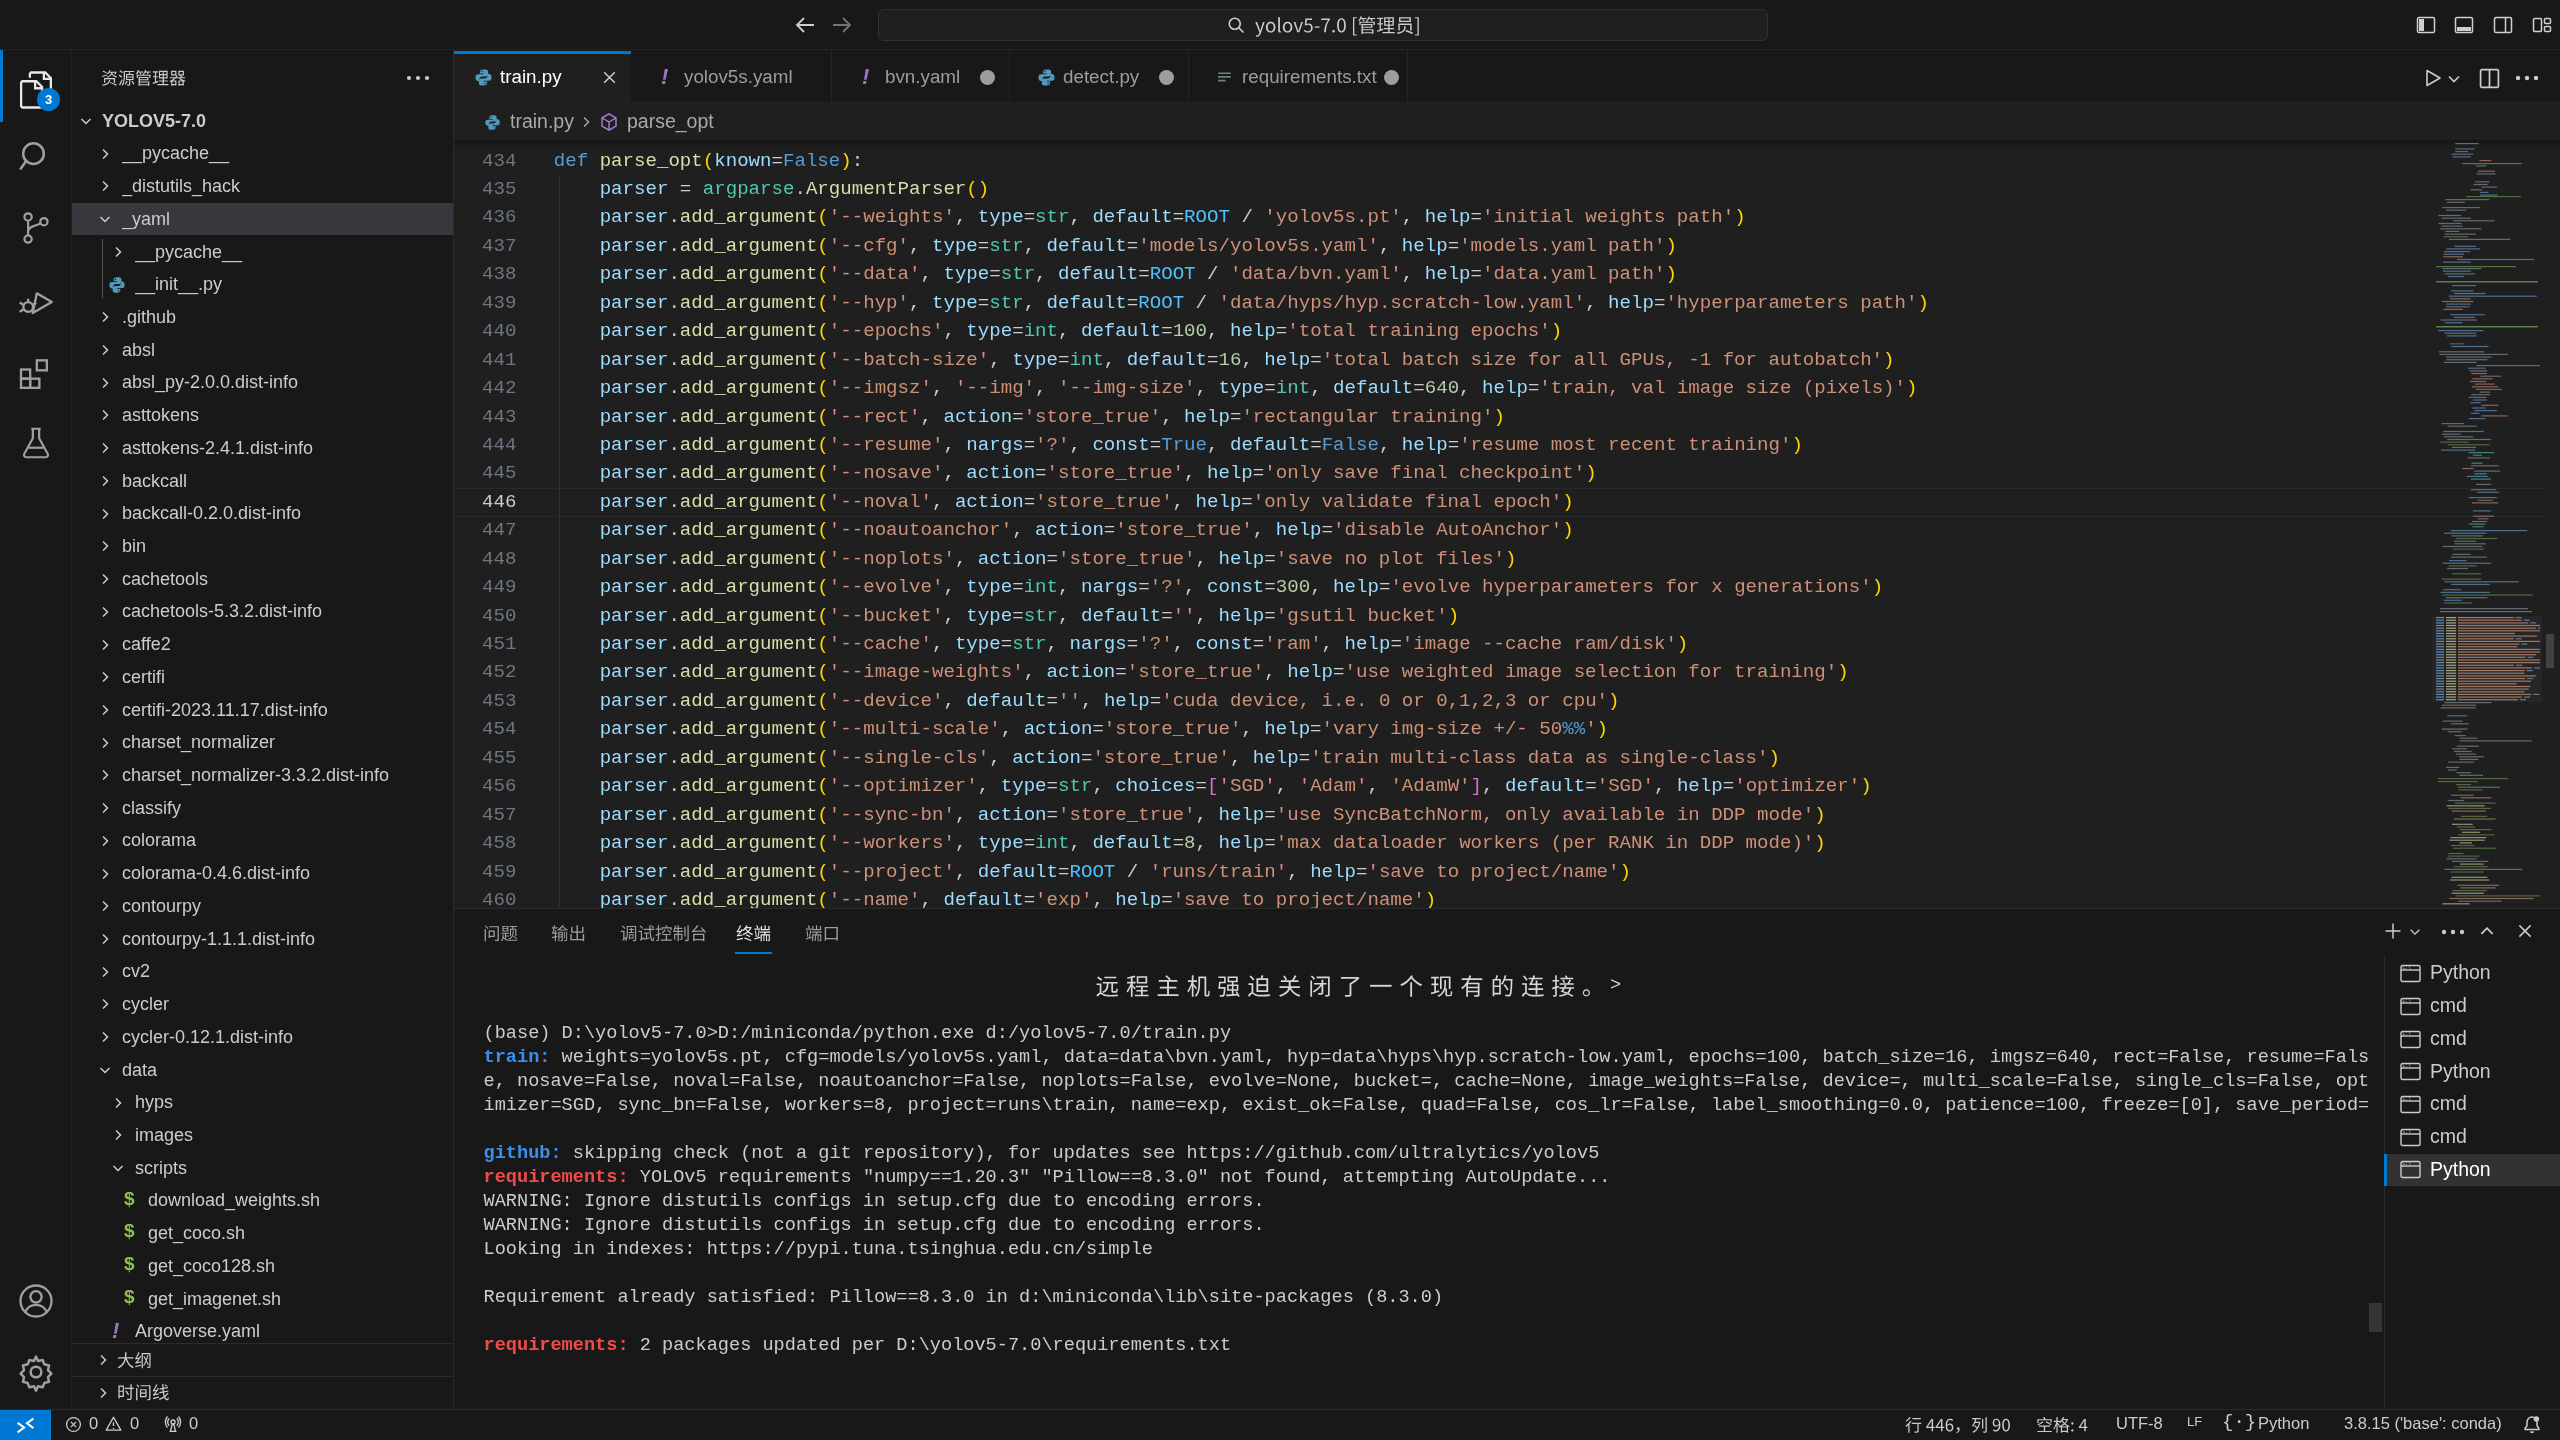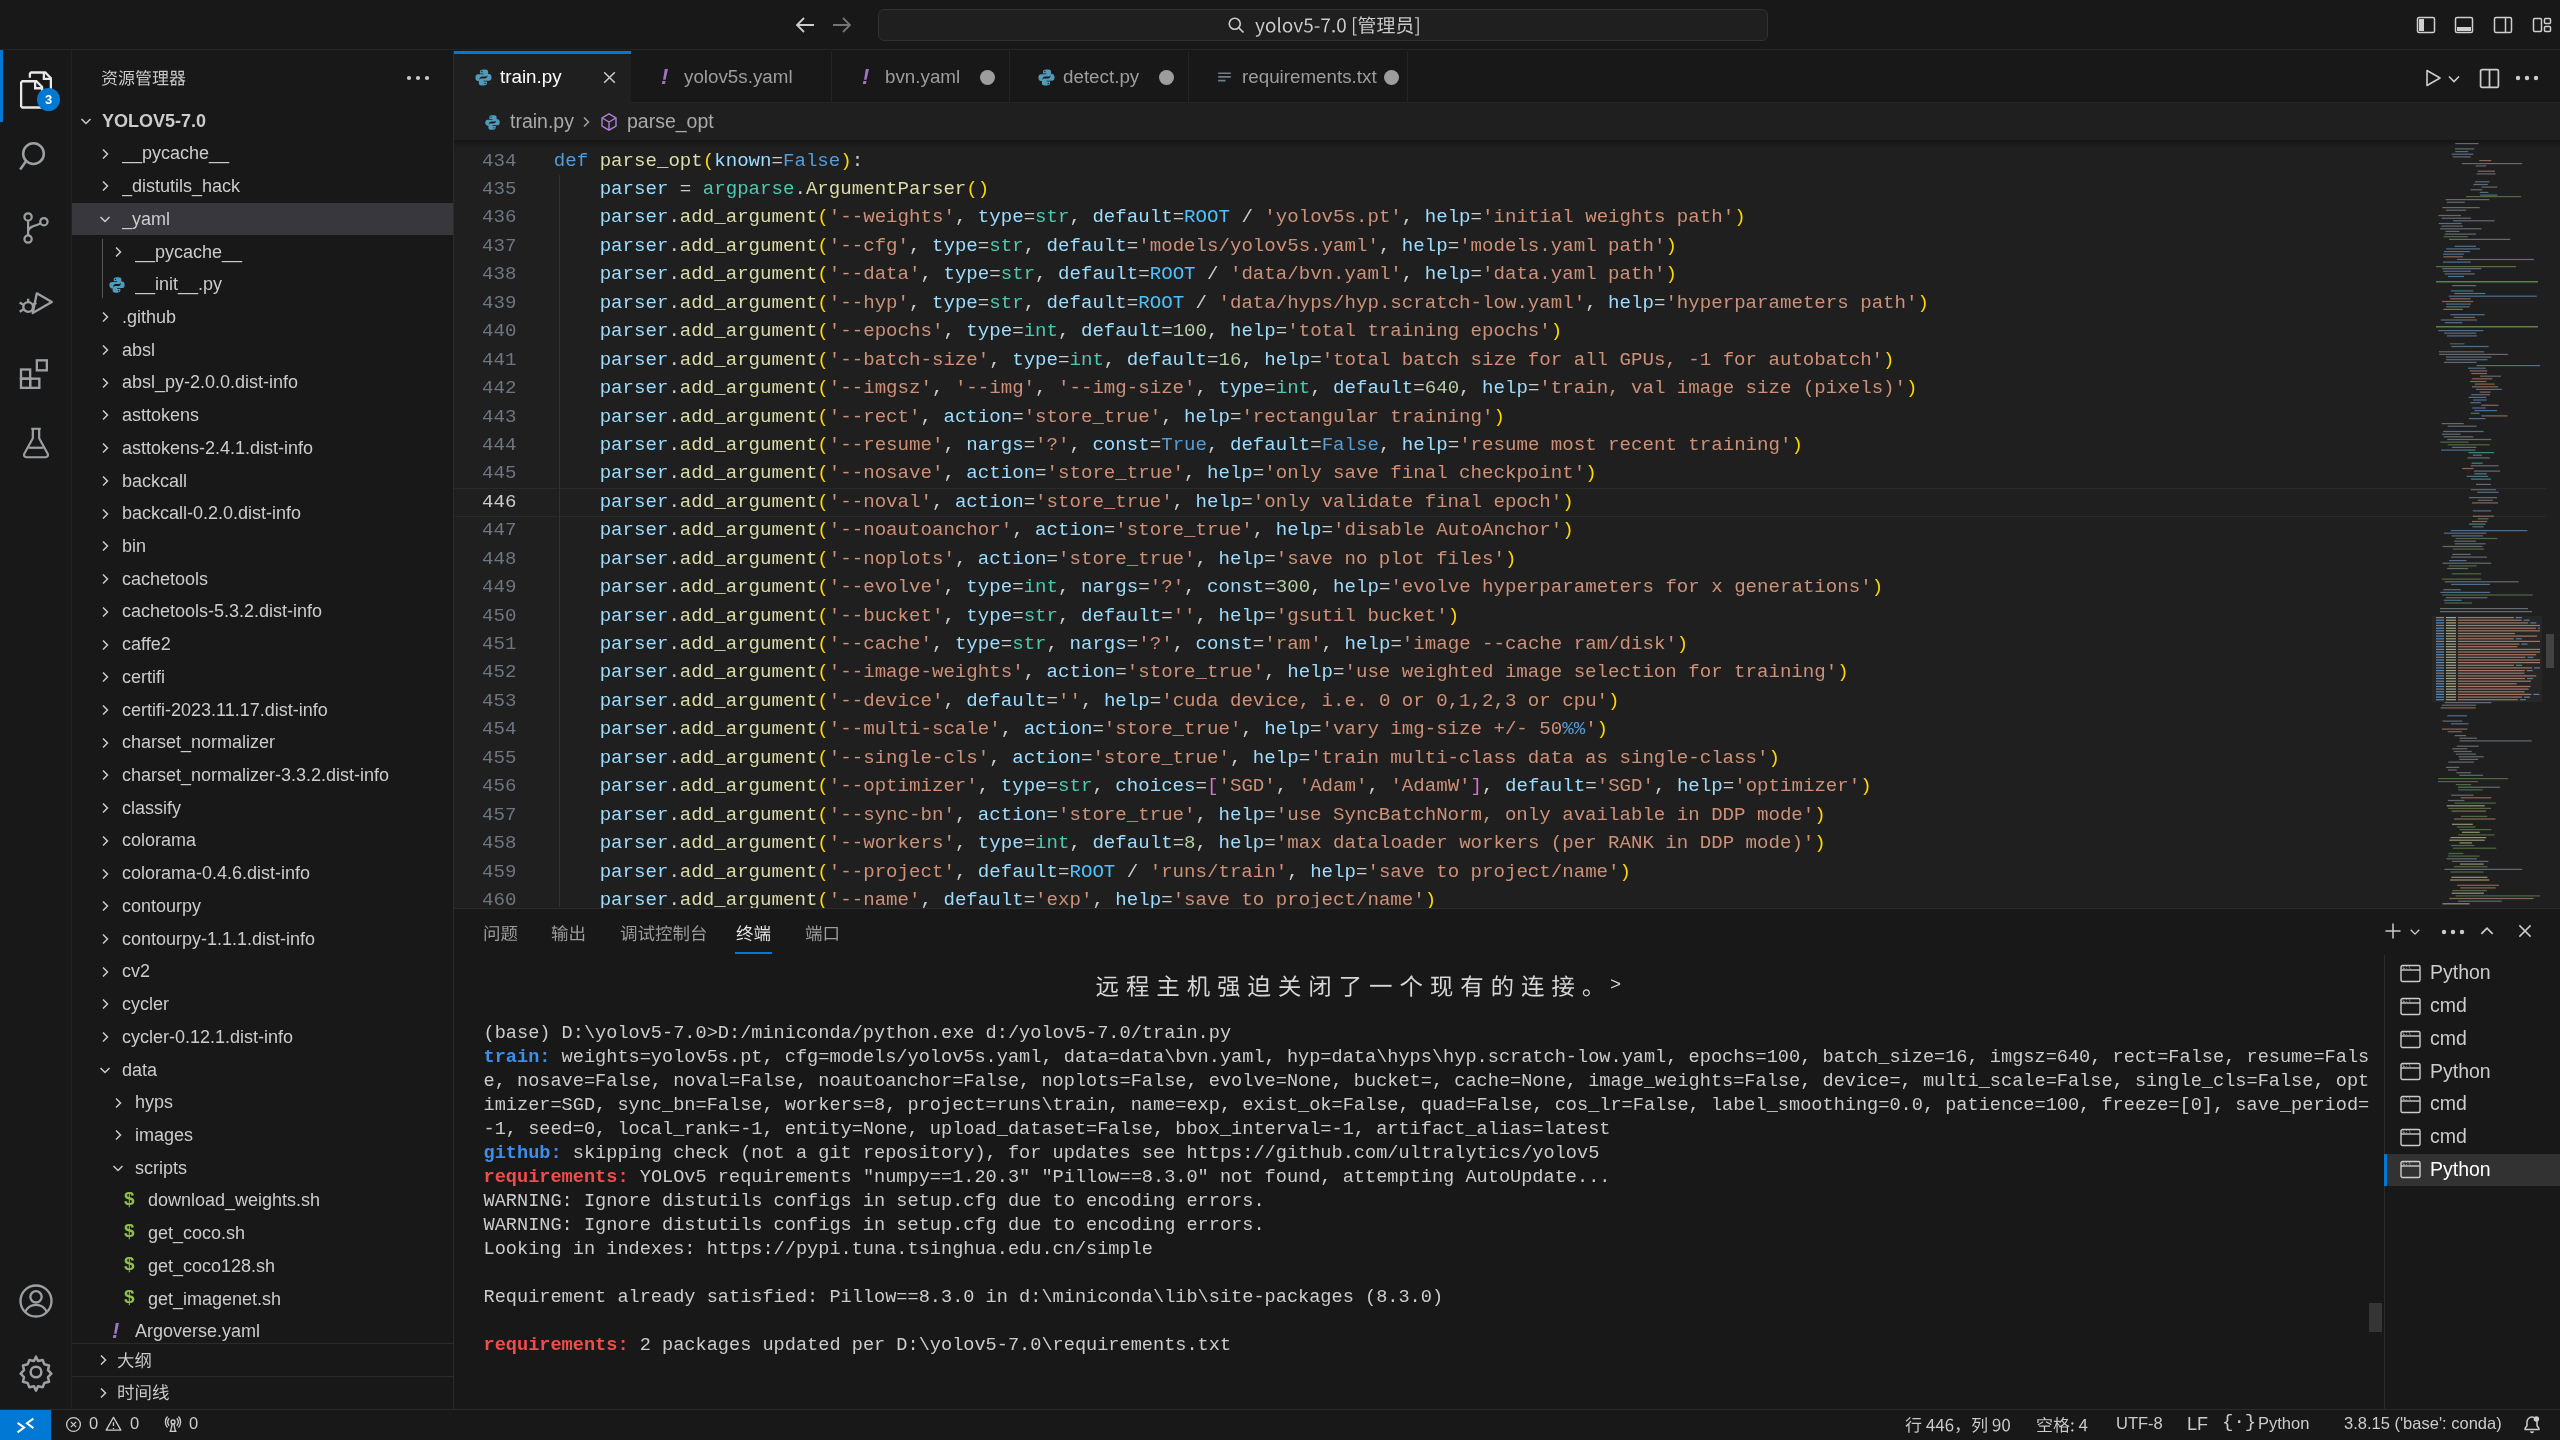--- a/index.html
+++ b/index.html
@@ -831,21 +831,20 @@
           <path transform="translate(459.45,23.97) scale(0.023500,-0.023500)" d="M456 635C485 595 515 539 528 504L588 532C575 566 543 619 513 659ZM160 839V638H41V568H160V347C110 332 64 318 28 309L47 235L160 272V9C160 -4 155 -8 143 -8C132 -8 96 -8 57 -7C66 -27 76 -59 78 -77C136 -78 173 -75 196 -63C220 -51 230 -31 230 10V295L329 327L319 397L230 369V568H330V638H230V839ZM568 821C584 795 601 764 614 735H383V669H926V735H693C678 766 657 803 637 832ZM769 658C751 611 714 545 684 501H348V436H952V501H758C785 540 814 591 840 637ZM765 261C745 198 715 148 671 108C615 131 558 151 504 168C523 196 544 228 564 261ZM400 136C465 116 537 91 606 62C536 23 442 -1 320 -14C333 -29 345 -57 352 -78C496 -57 604 -24 682 29C764 -8 837 -47 886 -82L935 -25C886 9 817 44 741 78C788 126 820 186 840 261H963V326H601C618 357 633 388 646 418L576 431C562 398 544 362 524 326H335V261H486C457 215 427 171 400 136Z"></path>
           <path transform="translate(489.85,23.97) scale(0.023500,-0.023500)" d="M194 244C111 244 42 176 42 92C42 7 111 -61 194 -61C279 -61 347 7 347 92C347 176 279 244 194 244ZM194 -10C139 -10 93 35 93 92C93 147 139 193 194 193C251 193 296 147 296 92C296 35 251 -10 194 -10Z"></path>
         </g>
       </svg>
     </div>
 <div style="position:absolute;left:1610px;top:974px;width:30px;height:24px;font-family:'Liberation Mono',monospace;font-size:18.6px;line-height:24px;color:#d6d6d6;">&gt;</div>
 <div style="position:absolute;left:483.5px;top:1022px;width:1890px;height:24px;font-family:'Liberation Mono',monospace;font-size:18.6px;line-height:24px;white-space:pre;color:#cccccc;">(base) D:\yolov5-7.0&gt;D:/miniconda/python.exe d:/yolov5-7.0/train.py</div>
 <div style="position:absolute;left:483.5px;top:1046px;width:1890px;height:24px;font-family:'Liberation Mono',monospace;font-size:18.6px;line-height:24px;white-space:pre;color:#cccccc;"><span style="color:#3b8eea;font-weight:bold;">train: </span>weights=yolov5s.pt, cfg=models/yolov5s.yaml, data=data\bvn.yaml, hyp=data\hyps\hyp.scratch-low.yaml, epochs=100, batch_size=16, imgsz=640, rect=False, resume=Fals</div>
 <div style="position:absolute;left:483.5px;top:1070px;width:1890px;height:24px;font-family:'Liberation Mono',monospace;font-size:18.6px;line-height:24px;white-space:pre;color:#cccccc;">e, nosave=False, noval=False, noautoanchor=False, noplots=False, evolve=None, bucket=, cache=None, image_weights=False, device=, multi_scale=False, single_cls=False, opt</div>
 <div style="position:absolute;left:483.5px;top:1094px;width:1890px;height:24px;font-family:'Liberation Mono',monospace;font-size:18.6px;line-height:24px;white-space:pre;color:#cccccc;">imizer=SGD, sync_bn=False, workers=8, project=runs\train, name=exp, exist_ok=False, quad=False, cos_lr=False, label_smoothing=0.0, patience=100, freeze=[0], save_period=</div>
-<div style="position:absolute;left:483.5px;top:1118px;width:1890px;height:24px;font-family:'Liberation Mono',monospace;font-size:18.6px;line-height:24px;white-space:pre;color:#cccccc;">-1, seed=0, local_rank=-1, entity=None, upload_dataset=False, bbox_interval=-1, artifact_alias=latest</div>
 <div style="position:absolute;left:483.5px;top:1142px;width:1890px;height:24px;font-family:'Liberation Mono',monospace;font-size:18.6px;line-height:24px;white-space:pre;color:#cccccc;"><span style="color:#3b8eea;font-weight:bold;">github: </span>skipping check (not a git repository), for updates see https://github.com/ultralytics/yolov5</div>
 <div style="position:absolute;left:483.5px;top:1166px;width:1890px;height:24px;font-family:'Liberation Mono',monospace;font-size:18.6px;line-height:24px;white-space:pre;color:#cccccc;"><span style="color:#f14c4c;font-weight:bold;">requirements: </span>YOLOv5 requirements "numpy==1.20.3" "Pillow==8.3.0" not found, attempting AutoUpdate...</div>
 <div style="position:absolute;left:483.5px;top:1190px;width:1890px;height:24px;font-family:'Liberation Mono',monospace;font-size:18.6px;line-height:24px;white-space:pre;color:#cccccc;">WARNING: Ignore distutils configs in setup.cfg due to encoding errors.</div>
 <div style="position:absolute;left:483.5px;top:1214px;width:1890px;height:24px;font-family:'Liberation Mono',monospace;font-size:18.6px;line-height:24px;white-space:pre;color:#cccccc;">WARNING: Ignore distutils configs in setup.cfg due to encoding errors.</div>
 <div style="position:absolute;left:483.5px;top:1238px;width:1890px;height:24px;font-family:'Liberation Mono',monospace;font-size:18.6px;line-height:24px;white-space:pre;color:#cccccc;">Looking in indexes: https://pypi.tuna.tsinghua.edu.cn/simple</div>
 <div style="position:absolute;left:483.5px;top:1286px;width:1890px;height:24px;font-family:'Liberation Mono',monospace;font-size:18.6px;line-height:24px;white-space:pre;color:#cccccc;">Requirement already satisfied: Pillow==8.3.0 in d:\miniconda\lib\site-packages (8.3.0)</div>
 <div style="position:absolute;left:483.5px;top:1334px;width:1890px;height:24px;font-family:'Liberation Mono',monospace;font-size:18.6px;line-height:24px;white-space:pre;color:#cccccc;"><span style="color:#f14c4c;font-weight:bold;">requirements: </span>2 packages updated per D:\yolov5-7.0\requirements.txt</div>
 <div style="position:absolute;left:2369px;top:1303px;width:13px;height:29px;background:#4f4f4f;opacity:0.55;"></div>
 <div style="position:absolute;left:2384px;top:955px;width:1px;height:455px;background:#2b2b2b;"></div>
 <svg class="abs" style="left:2400px;top:964.1px" width="21" height="19" viewBox="0 0 21 19" fill="none" stroke="#cccccc" stroke-width="1.4">
@@ -931,20 +930,20 @@
       <svg width="52.0" height="22.1" viewBox="0 0 52.0 22.1" style="overflow:visible">
         <g fill="#cccccc">
           <path transform="translate(0.00,17.34) scale(0.017000,-0.017000)" d="M564 537C666 484 802 405 869 357L919 415C848 462 710 537 611 587ZM384 590C307 523 203 455 85 413L129 348C246 398 356 474 436 544ZM77 22V-46H927V22H538V275H825V343H182V275H459V22ZM424 824C440 792 459 752 473 718H76V492H150V649H849V517H926V718H565C550 755 524 807 502 846Z"></path>
           <path transform="translate(17.00,17.34) scale(0.017000,-0.017000)" d="M575 667H794C764 604 723 546 675 496C627 545 590 597 563 648ZM202 840V626H52V555H193C162 417 95 260 28 175C41 158 60 129 67 109C117 175 165 284 202 397V-79H273V425C304 381 339 327 355 299L400 356C382 382 300 481 273 511V555H387L363 535C380 523 409 497 422 484C456 514 490 550 521 590C548 543 583 495 626 450C541 377 441 323 341 291C356 276 375 248 384 230C410 240 436 250 462 262V-81H532V-37H811V-77H884V270L930 252C941 271 962 300 977 315C878 345 794 392 726 449C796 522 853 610 889 713L842 735L828 732H612C628 761 642 791 654 822L582 841C543 739 478 641 403 570V626H273V840ZM532 29V222H811V29ZM511 287C570 318 625 356 676 401C725 358 782 319 847 287Z"></path>
           <path transform="translate(34.00,17.34) scale(0.017000,-0.017000)" d="M139 390C175 390 205 418 205 460C205 501 175 530 139 530C102 530 73 501 73 460C73 418 102 390 139 390ZM139 -13C175 -13 205 15 205 56C205 98 175 126 139 126C102 126 73 98 73 56C73 15 102 -13 139 -13Z"></path>
           <path transform="translate(42.53,17.34) scale(0.017000,-0.017000)" d="M340 0H426V202H524V275H426V733H325L20 262V202H340ZM340 275H115L282 525C303 561 323 598 341 633H345C343 596 340 536 340 500Z"></path>
         </g>
       </svg>
     </div>
 <div style="position:absolute;left:2116px;top:1414px;width:60px;height:24px;color:#cccccc;font-size:16.5px;">UTF-8</div>
-<div style="position:absolute;left:2187px;top:1414px;width:30px;height:24px;color:#cccccc;font-size:18px;">LF</div>
+<div style="position:absolute;left:2187px;top:1414px;width:30px;height:24px;color:#cccccc;font-size:13px;">LF</div>
 <div style="position:absolute;left:2222px;top:1411px;width:40px;height:26px;color:#cccccc;font-size:19px;font-family:'Liberation Mono',monospace;">{·}</div>
 <div style="position:absolute;left:2258px;top:1414px;width:70px;height:24px;color:#cccccc;font-size:16.5px;">Python</div>
 <div style="position:absolute;left:2344px;top:1414px;width:200px;height:24px;color:#cccccc;font-size:16.5px;white-space:nowrap;">3.8.15 ('base': conda)</div>
 <svg class="abs" style="left:2522px;top:1414px" width="20" height="21" viewBox="0 0 16 16" fill="none" stroke="#cccccc" stroke-width="1.2">
 <path d="M8 2a4 4 0 00-4 4v3L2.5 11v1h11v-1L12 9V6a4 4 0 00-4-4zM6.8 13.5a1.3 1.3 0 002.4 0"></path>
 <circle cx="11.5" cy="3.5" r="2.2" fill="#cccccc" stroke="none"></circle>
     </svg>
 </div>
 </body></html>

